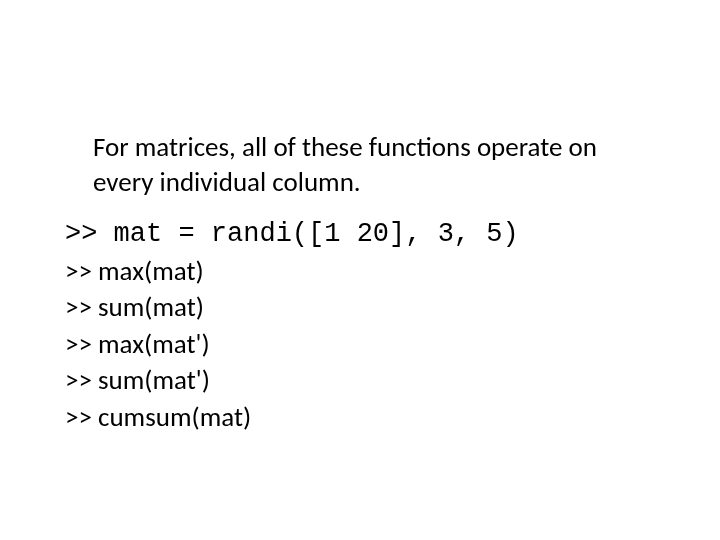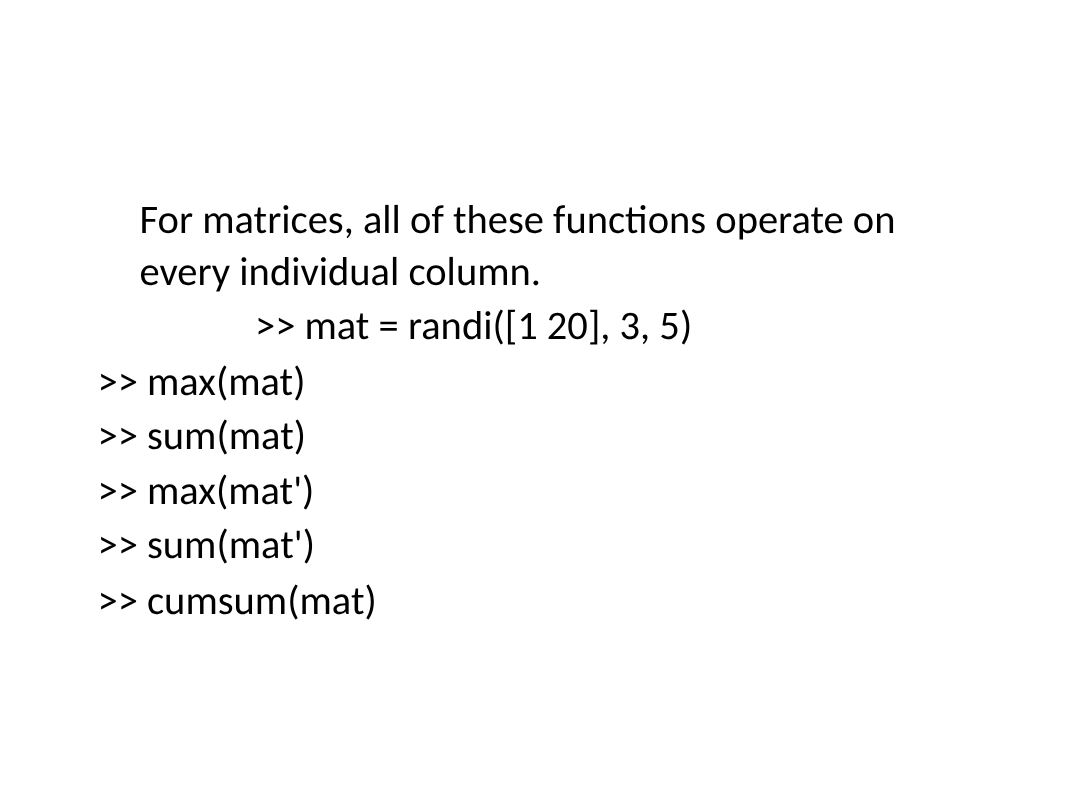--- a/index.html
+++ b/index.html
@@ -14,25 +14,25 @@
       font-family: Calibri, "Segoe UI", Arial, sans-serif;
       font-size: 27px;
       color: #000;
       padding-top: 130px;
       padding-left: 65px;
       padding-right: 60px;
       line-height: 1.28;
     }
     .intro {
       margin-left: 28px;
-      margin-bottom: 2px;
+      margin-bottom: 18px;
     }
     .indented-cmd {
-      margin-left: 105px;
       margin-bottom: 2px;
+      font-family: Liberation Mono, monospace;
     }
     .cmd-line {
       margin-bottom: 2px;
     }
   </style>
 </head>
 <body>
 
 <div class="intro">For matrices, all of these functions operate on every individual column.</div>
 <div class="indented-cmd">&gt;&gt;  mat   =  randi([1 20], 3, 5)</div>

